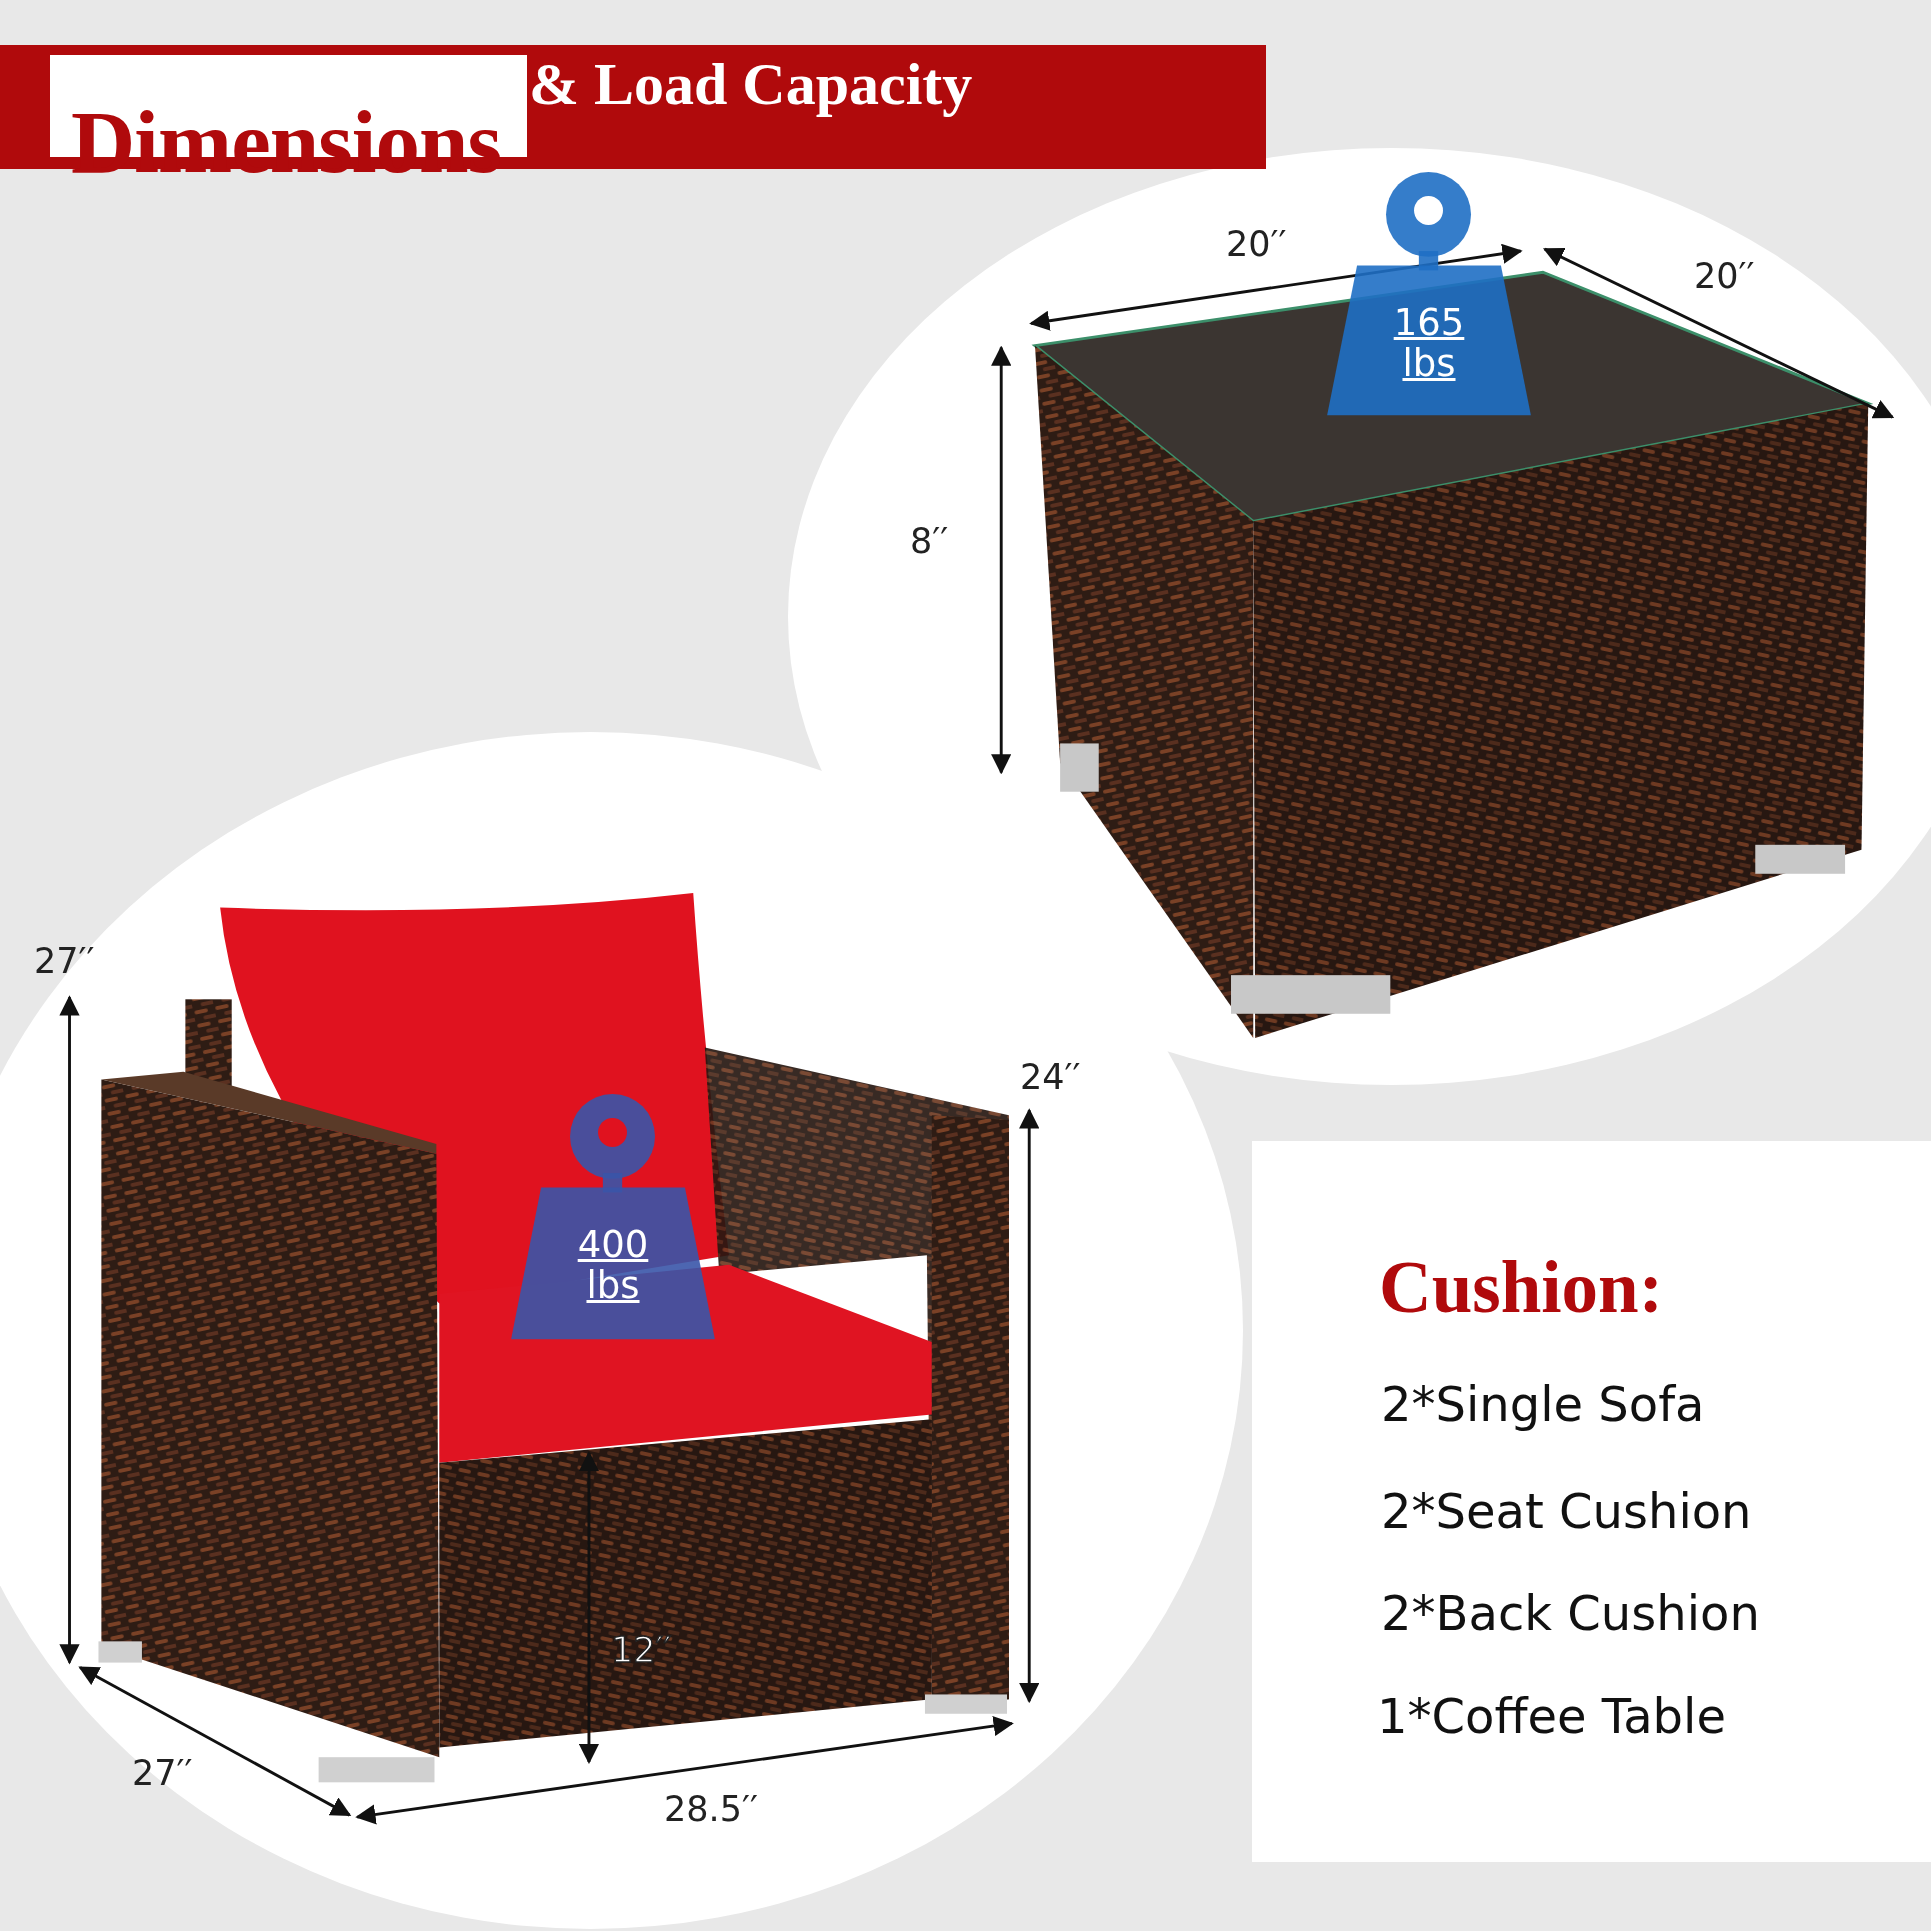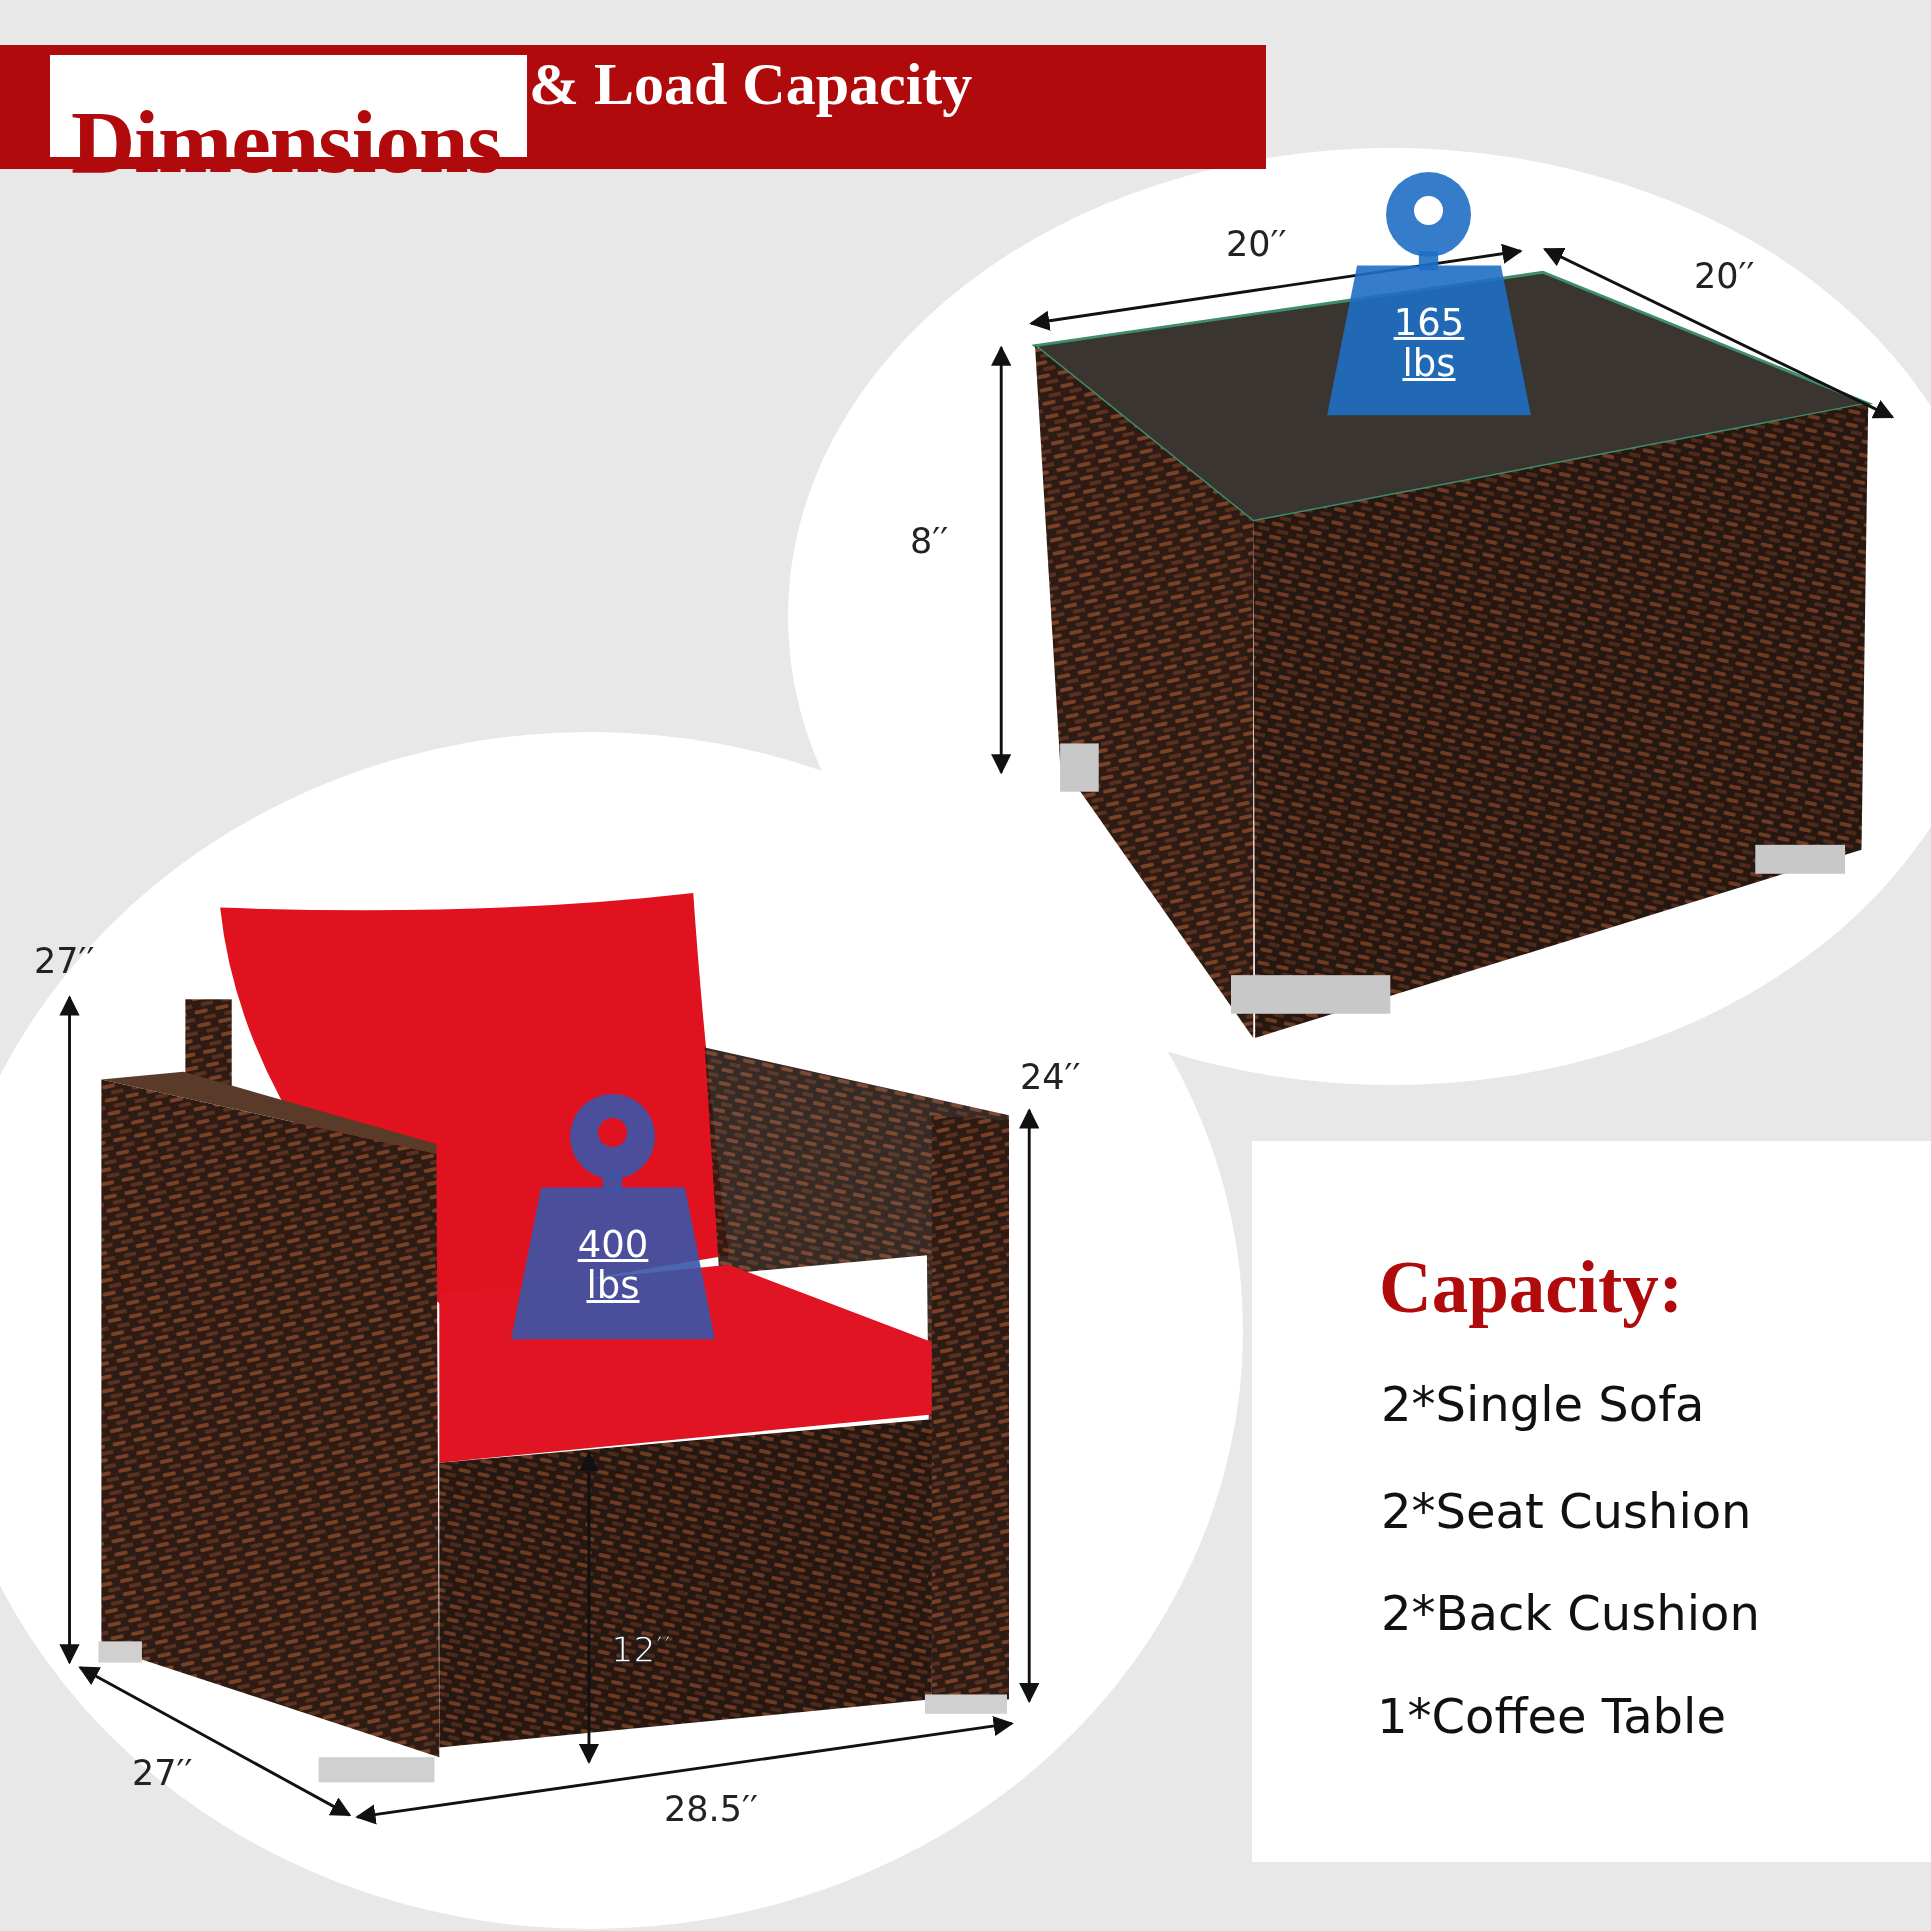--- a/index.html
+++ b/index.html
@@ -114,18 +114,18 @@
 <div class="abs dim" style="left:1694px;top:256px;">20′′</div>
 <div class="abs dim" style="left:910px;top:521px;">8′′</div>
 
 <div class="abs dim" style="left:34px;top:941px;">27′′</div>
 <div class="abs dim" style="left:980px;top:1057px;margin-left:40px;">24′′</div>
 <div class="abs dim" style="left:611px;top:1630px;color:#fff;-webkit-text-stroke:1.4px #222;">12′′</div>
 <div class="abs dim" style="left:132px;top:1753px;">27′′</div>
 <div class="abs dim" style="left:664px;top:1745px;margin-top:44px;">28.5′′</div>
 
 <div class="abs includes-panel"></div>
-<div class="abs includes-title">Capacity:</div>
+<div class="abs includes-title">Cushion:</div>
 <div class="abs includes-item" style="top:1376px;">2*Single Sofa</div>
 <div class="abs includes-item" style="top:1483px;">2*Seat Cushion</div>
 <div class="abs includes-item" style="top:1585px;">2*Back Cushion</div>
 <div class="abs includes-item" style="top:1688px;left:1377px;">1*Coffee Table</div>
 
 
 </body></html>

